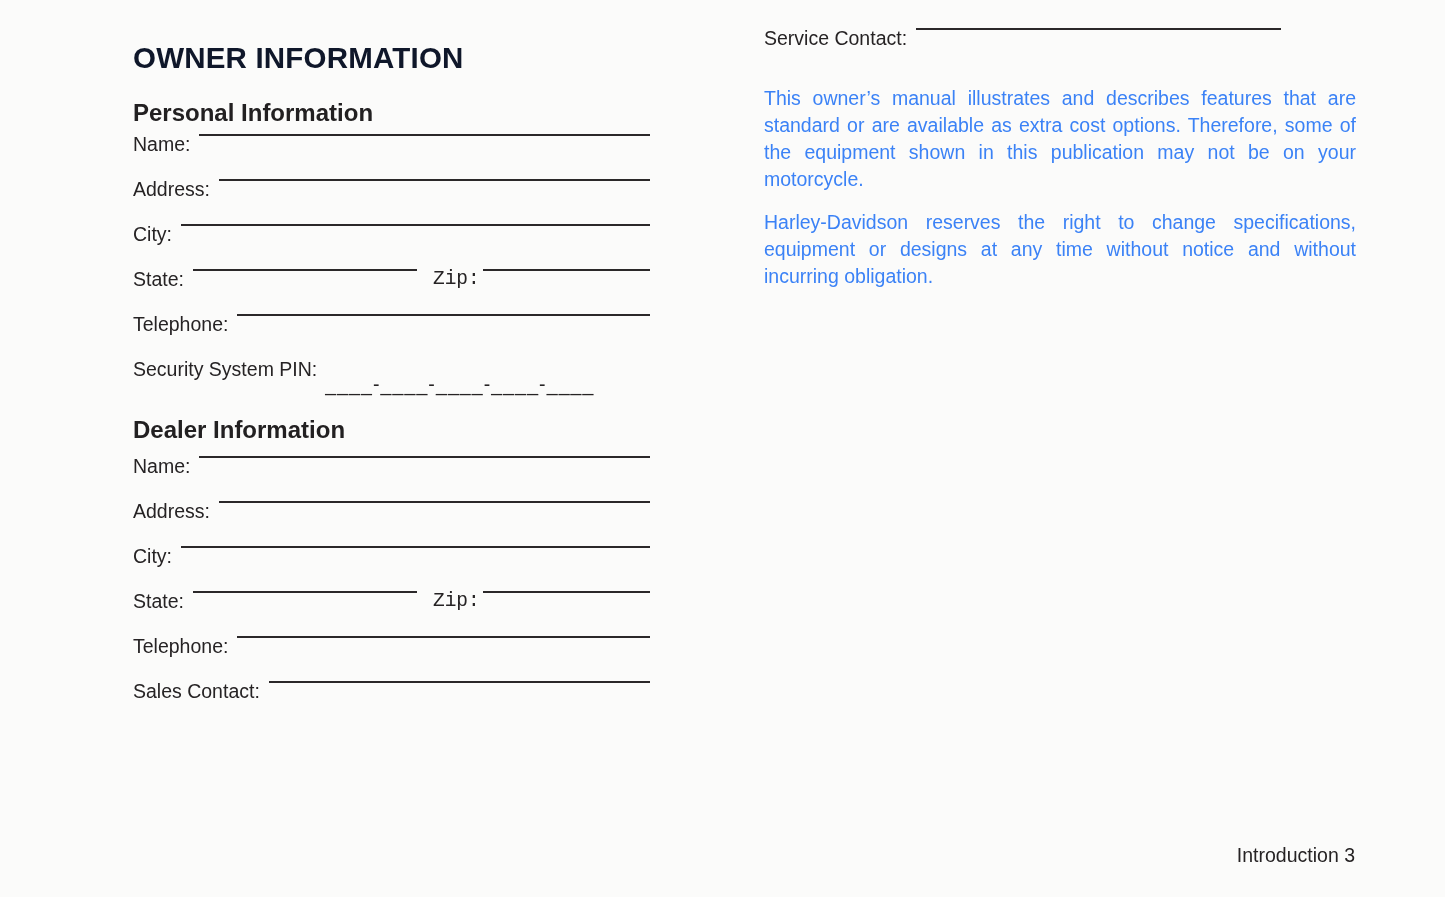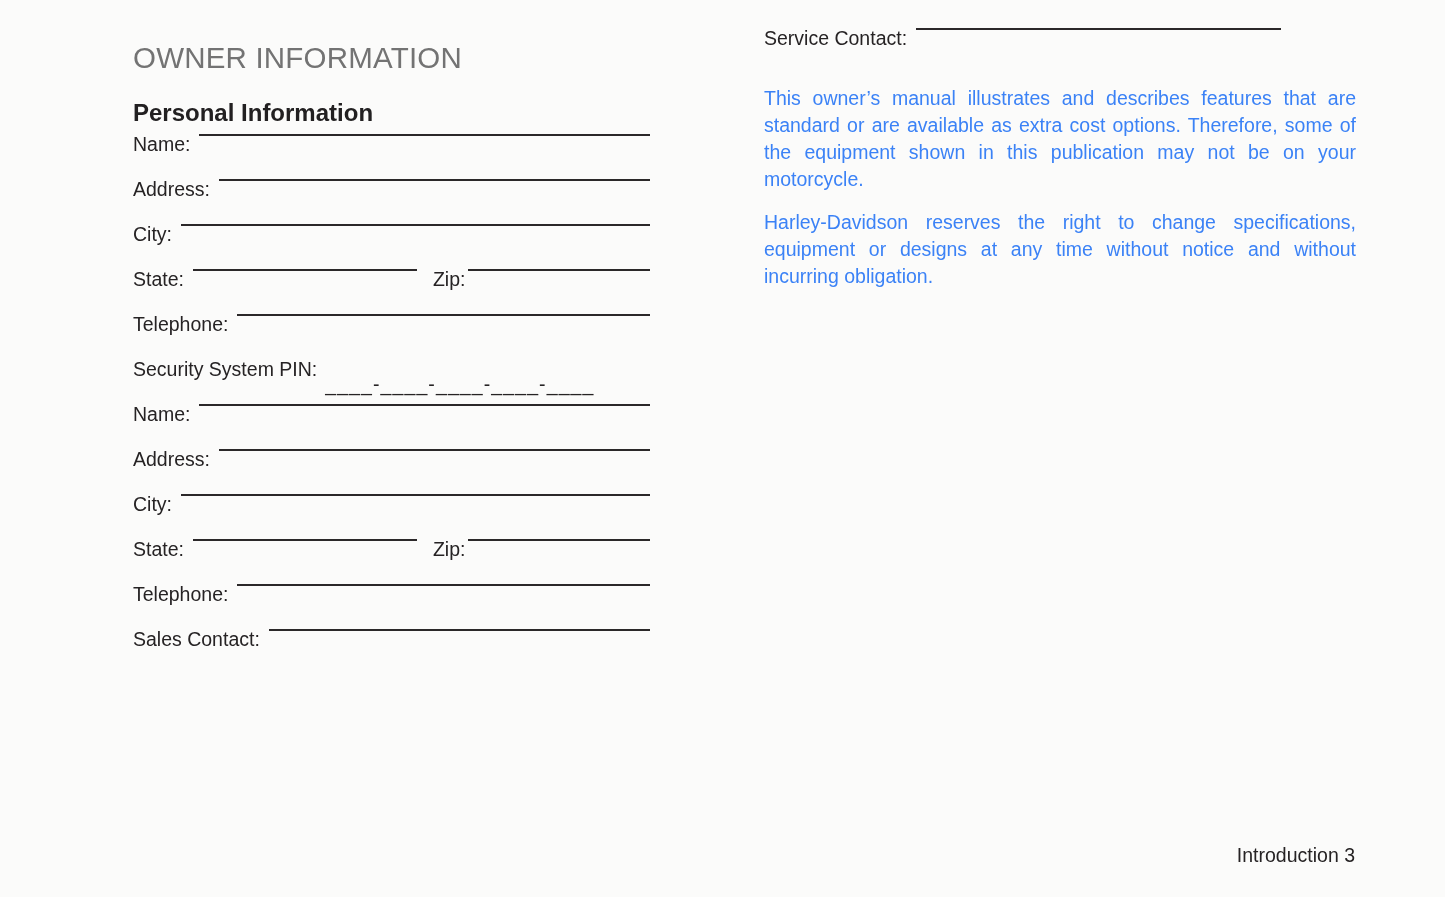--- a/index.html
+++ b/index.html
@@ -28,24 +28,24 @@
     position: absolute;
     left: 764px;
     top: 28px;
     width: 592px;
   }
 
   
   .page-title {
     margin: 0;
     font-size: 29.5px;
-    font-weight: normal;
+    font-weight: bold;
     line-height: 1.08;
     letter-spacing: 0.2px;
-    color: #737373;
+    color: #0f172a;
   }
   .section-heading {
     margin: 0;
     font-size: 24px;
     font-weight: bold;
     line-height: 1;
     color: #222021;
   }
   .heading-personal { margin-top: 27px; margin-bottom: 9px; }
   .heading-dealer   { margin-top: 14px; margin-bottom: 14px; }
@@ -63,21 +63,21 @@
     white-space: nowrap;
     color: #262324;
   }
   .blank {
     flex: 1 1 auto;
     border-bottom: 2px solid #2b2829;
     height: 2px;
     margin-left: 9px;
   }
   .blank.fixed-state { flex: 0 0 224px; }
-  .lbl.zip-label { margin-left: 16px; }
+  .lbl.zip-label { margin-left: 16px; font-family: Liberation Mono, monospace; }
   .blank.zip-line { margin-left: 3px; }
   .pin-blanks {
     font-size: 19.5px;
     line-height: 1.05;
     margin-left: 8px;
     letter-spacing: 1.1px;
     white-space: nowrap;
     color: #262324;
     margin-top: 15px;
   }
@@ -145,20 +145,21 @@
       <span class="blank"></span>
     </div>
 
 
 
     <div class="row">
       <span class="lbl">Security System PIN:</span>
       <span class="pin-blanks">____-____-____-____-____</span>
     </div>
 
+    <h2 class="section-heading heading-dealer">Dealer Information</h2>
 
     <div class="row">
       <span class="lbl">Name:</span>
       <span class="blank"></span>
     </div>
 
     <div class="row">
       <span class="lbl">Address:</span>
       <span class="blank"></span>
     </div>

